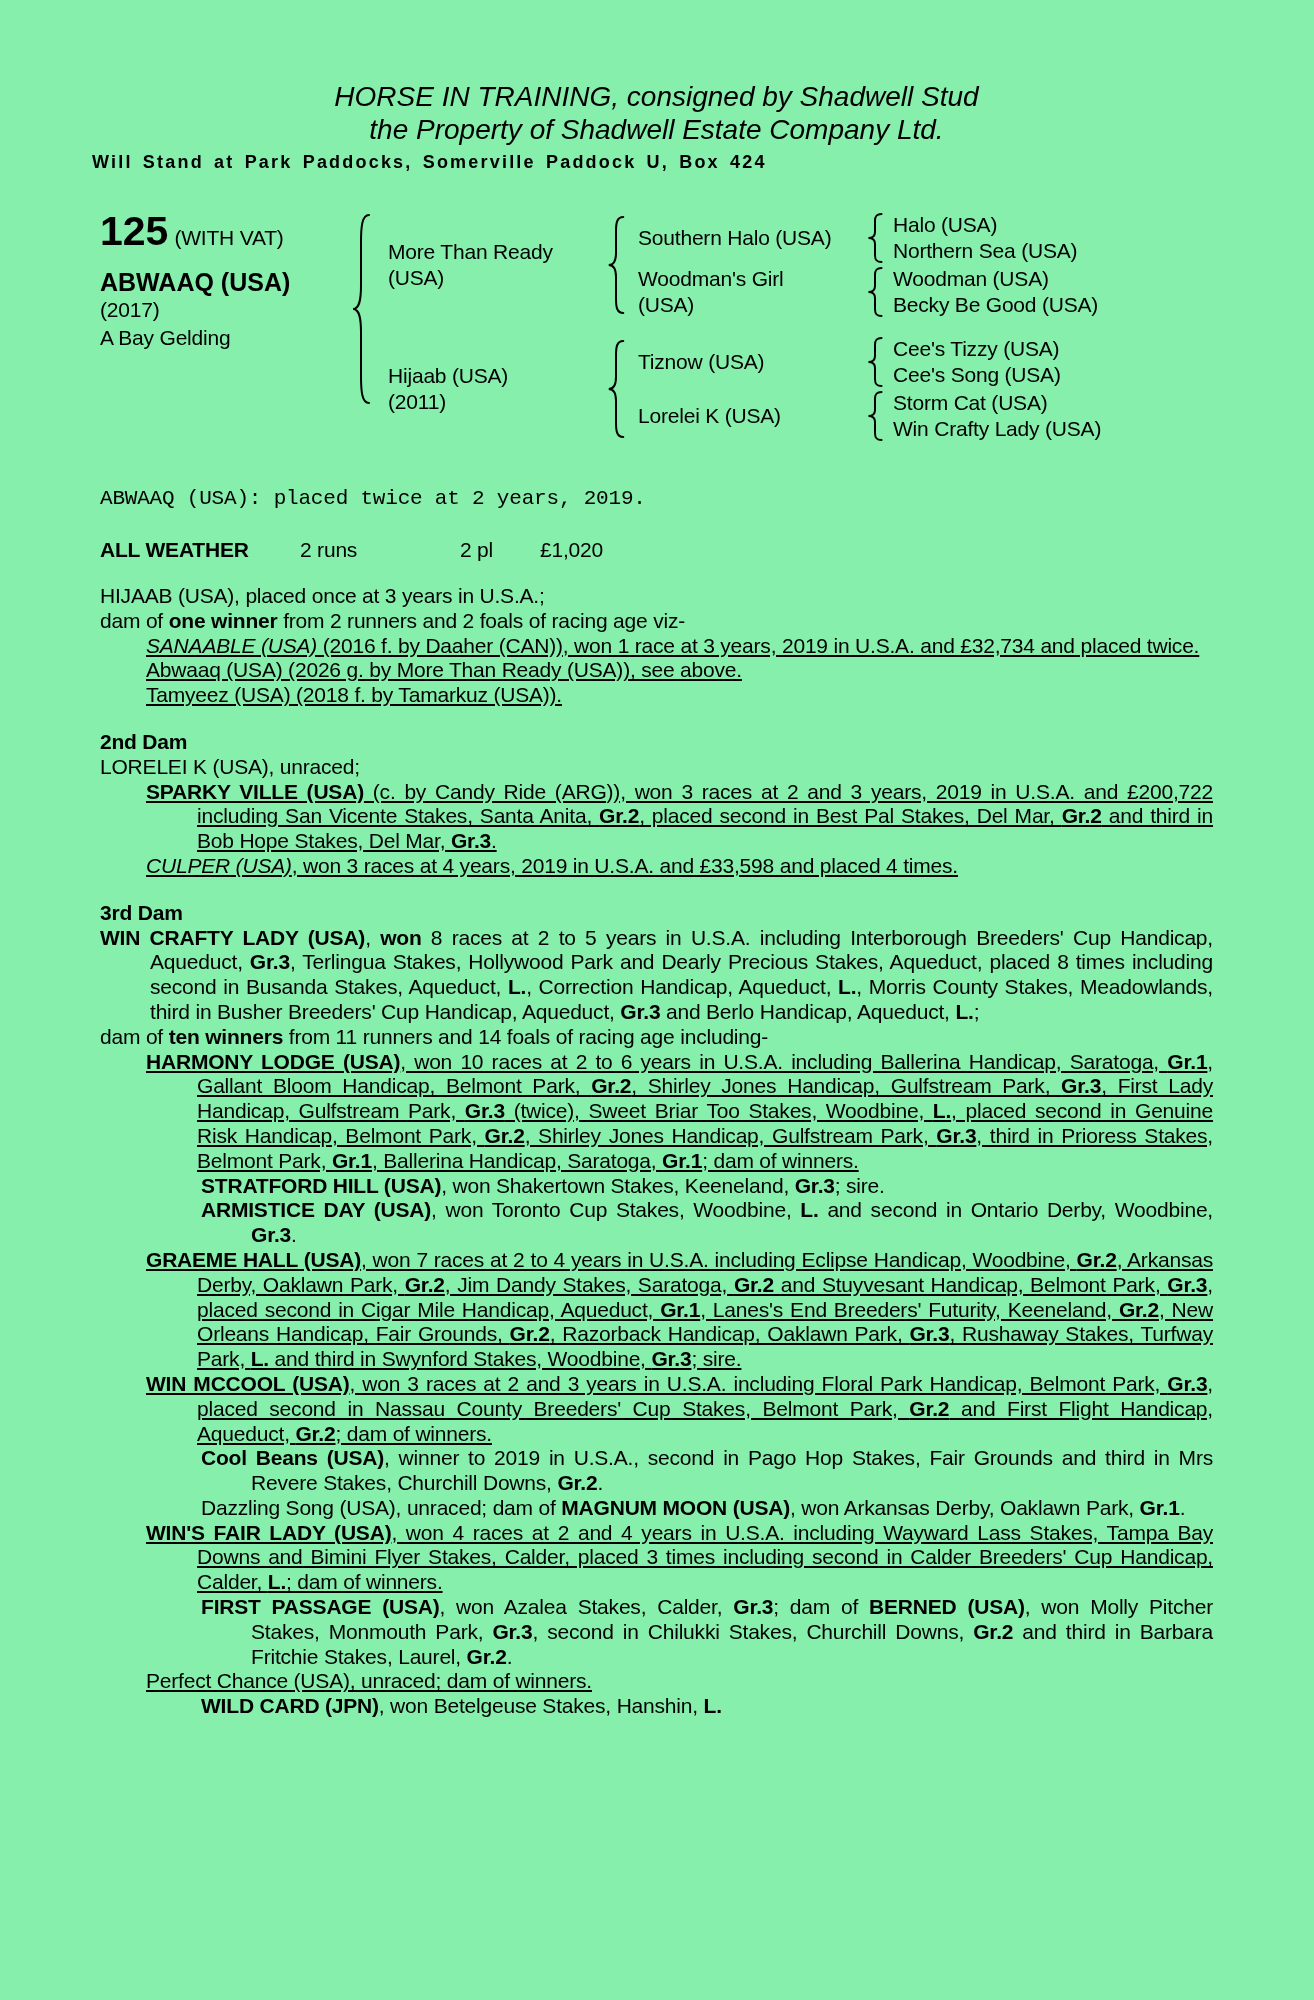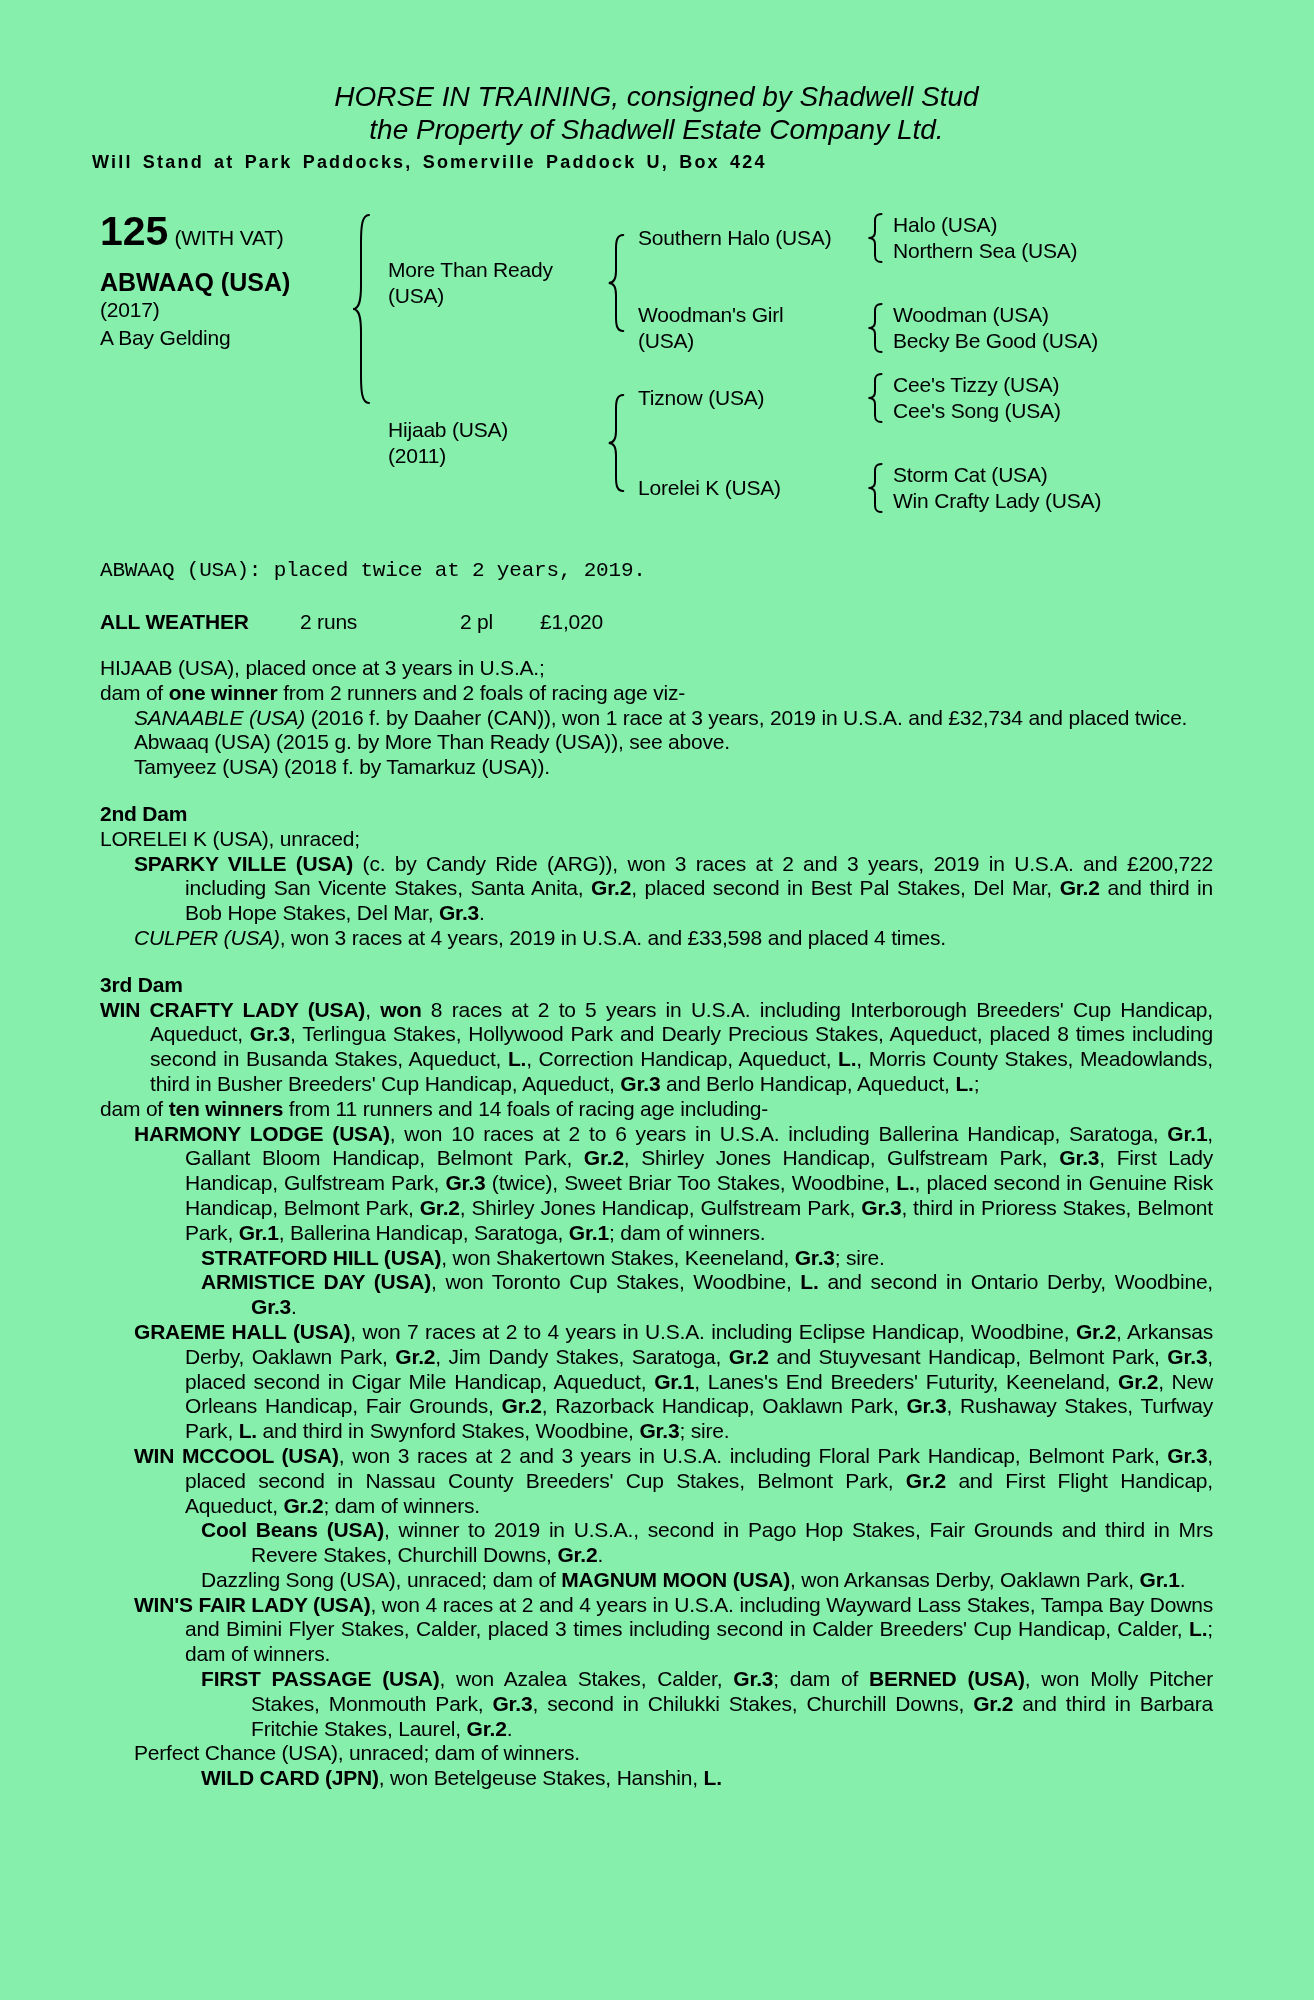--- a/index.html
+++ b/index.html
@@ -15,36 +15,36 @@
   .pedigree{display:flex;margin-top:38px;}
   .lot-col{width:250px;align-self:flex-start;padding-top:6px;line-height:28px;}
   .lot-number{font-size:41px;font-weight:bold;letter-spacing:0;}
   .vat{font-size:21px;margin-left:6px;}
   .lot-name{font-weight:bold;font-size:25px;margin-top:16px;letter-spacing:0;}
   .lot-year,.lot-desc{line-height:28px;}
   .brace{flex:none;display:block;}
   .halves{display:flex;flex-direction:column;gap:16px;}
   .half{display:flex;align-items:center;}
   .g1name{width:218px;padding-left:16px;white-space:pre-line;line-height:26px;}
-  .g2col{display:flex;flex-direction:column;gap:36px;}
+  .g2col{display:flex;flex-direction:column;}
   .g2row{display:flex;align-items:center;height:54px;}
   .g2name{width:228px;padding-left:12px;white-space:pre-line;line-height:26px;}
   .g3pair{padding-left:9px;white-space:pre-line;line-height:26px;}
   
   .summary{margin-top:44px;font-family:Liberation Mono, monospace;}
   .record{margin-top:28px;display:flex;}
   .record .surface{width:200px;font-weight:bold;}
   .record .runs{width:160px;}
   .record .pl{width:80px;}
   
   .dam-section{margin-top:22px;}
   .dam-heading{font-weight:bold;line-height:24.8px;}
   .para{margin:0;text-align:justify;line-height:24.8px;}
   .ind0{padding-left:50px;text-indent:-50px;}
-  .ind1{margin-left:34px;padding-left:51px;text-indent:-51px;}
+  .ind1{margin-left:46px;padding-left:51px;text-indent:-51px;text-decoration:underline;}
   .ind2{margin-left:101px;padding-left:50px;text-indent:-50px;}
   b{font-weight:bold;} i{font-style:italic;}
 </style>
 </head>
 <body>
 
 <div class="page">
 
   <div class="center-head">HORSE IN TRAINING, consigned by Shadwell Stud</div>
   <div class="center-head">the Property of Shadwell Estate Company Ltd.</div>
@@ -129,21 +129,21 @@
     <span class="runs">2 runs</span>
     <span class="pl">2 pl</span>
     <span class="earn">£1,020</span>
   </div>
 
   <div id="sections">
       <div class="dam-section">
         <p class="para ind0"><span>HIJAAB (USA), placed once at 3 years in U.S.A.;</span></p>
         <p class="para ind0"><span>dam of </span><b>one winner</b><span> from 2 runners and 2 foals of racing age viz-</span></p>
         <p class="para ind1"><i>SANAABLE (USA)</i><span> (2016 f. by Daaher (CAN)), won 1 race at 3 years, 2019 in U.S.A. and £32,734 and placed twice.</span></p>
-        <p class="para ind1"><span>Abwaaq (USA) (2015 g. by More Than Ready (USA)), see above.</span></p>
+        <p class="para ind1"><span>Abwaaq (USA) (2026 g. by More Than Ready (USA)), see above.</span></p>
         <p class="para ind1"><span>Tamyeez (USA) (2018 f. by Tamarkuz (USA)).</span></p>
       </div>
       <div class="dam-section">
         <div class="dam-heading">2nd Dam</div>
         <p class="para ind0"><span>LORELEI K (USA), unraced;</span></p>
         <p class="para ind1"><b>SPARKY VILLE (USA)</b><span> (c. by Candy Ride (ARG)), won 3 races at 2 and 3 years, 2019 in U.S.A. and £200,722 including San Vicente Stakes, Santa Anita, </span><b>Gr.2</b><span>, placed second in Best Pal Stakes, Del Mar, </span><b>Gr.2</b><span> and third in Bob Hope Stakes, Del Mar, </span><b>Gr.3</b><span>.</span></p>
         <p class="para ind1"><i>CULPER (USA)</i><span>, won 3 races at 4 years, 2019 in U.S.A. and £33,598 and placed 4 times.</span></p>
       </div>
       <div class="dam-section">
         <div class="dam-heading">3rd Dam</div>

